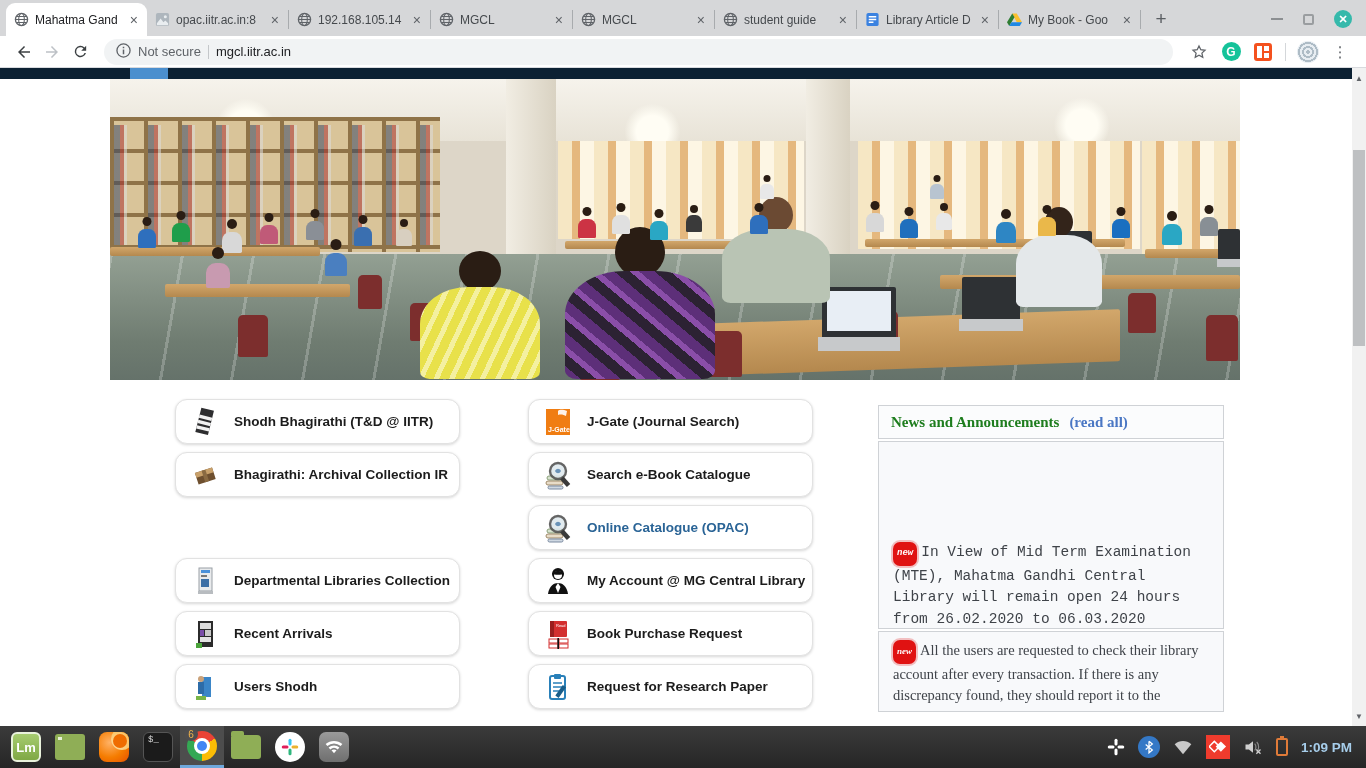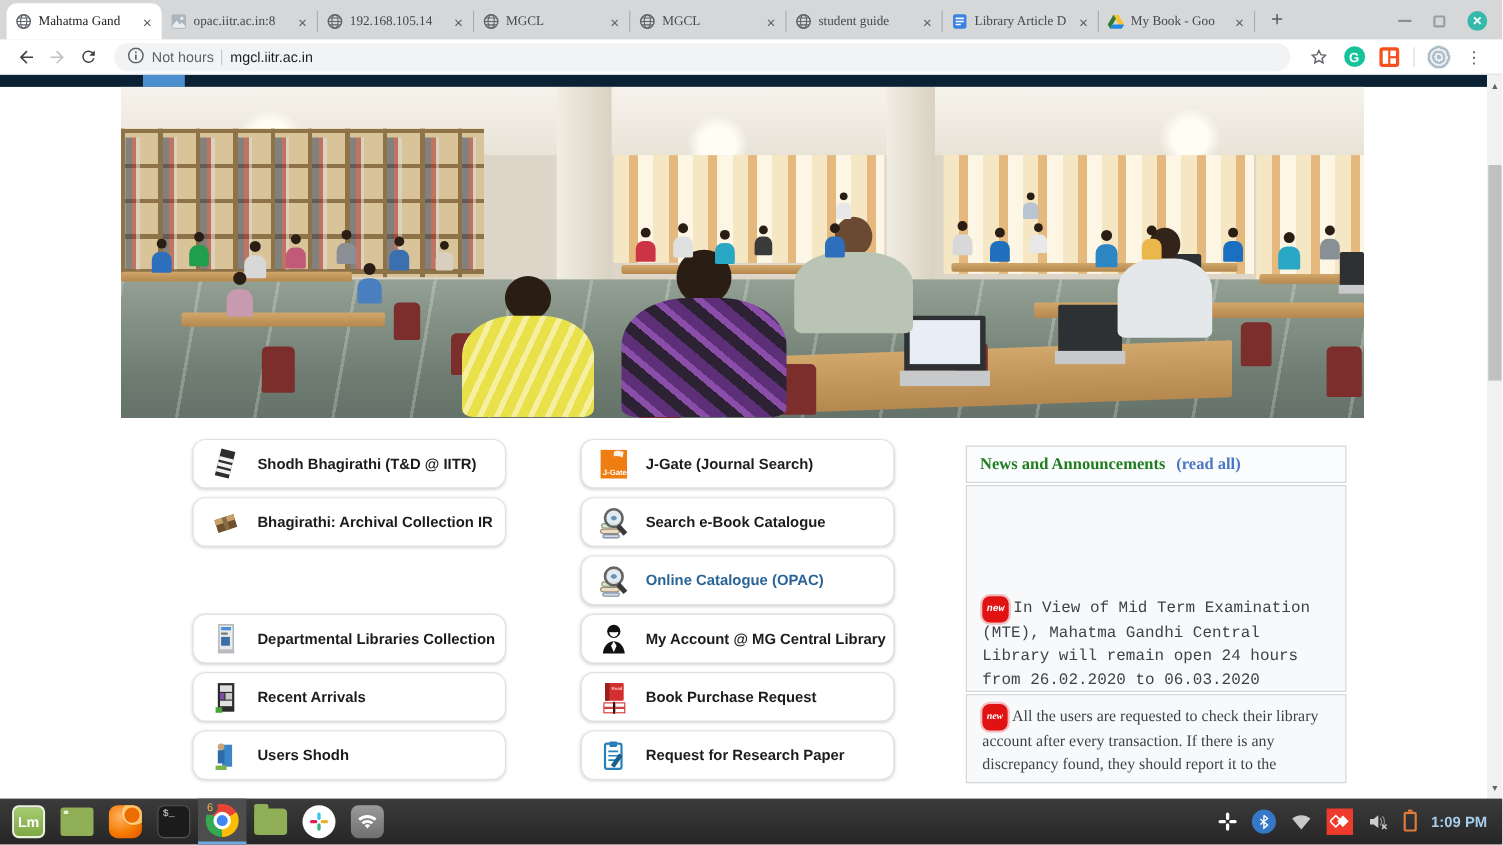--- a/index.html
+++ b/index.html
@@ -6,21 +6,21 @@
   *{box-sizing:border-box;}
   .screen{position:relative;width:1366px;height:768px;overflow:hidden;background:#fff;
           font-family:"Liberation Sans",sans-serif;}
 
   
   .tabstrip{position:absolute;top:0;left:0;width:1366px;height:36px;background:#d6d7d9;
             display:flex;align-items:flex-end;padding-left:6px;}
   .tab{width:141px;height:33px;display:flex;align-items:center;gap:6px;padding:0 7px;
        font-size:12px;color:#45494d;flex:0 0 auto;border-radius:9px 9px 0 0;}
   .tab.active{background:#fff;color:#202124;}
-  .tab .ttl{flex:1;white-space:nowrap;overflow:hidden;font-family:Liberation Serif, serif;}
+  .tab .ttl{flex:1;white-space:nowrap;overflow:hidden;}
   .tab .tclose{color:#5f6368;font-size:14px;line-height:14px;padding:0 2px;border-radius:50%;}
   .tabsep{width:1px;height:19px;background:#a8abae;margin:0 0 7px 0;flex:0 0 auto;}
   .fav{width:16px;height:16px;flex:0 0 auto;display:flex;align-items:center;justify-content:center;}
   .newtab{width:28px;height:28px;margin:0 0 3px 6px;display:flex;align-items:center;justify-content:center;
           font-size:19px;color:#5a5e62;}
   .wincontrols{margin-left:auto;display:flex;align-items:center;gap:20px;padding:0 14px 8px 8px;}
   .wc-min{width:12px;height:2px;background:#8c8f92;}
   .wc-max{width:11px;height:11px;border:2px solid #9a9da0;border-radius:2px;}
   .wc-close{width:18px;height:18px;border-radius:50%;background:#35b9ab;color:#fff;font-size:11px;
             display:flex;align-items:center;justify-content:center;font-weight:bold;}
@@ -284,21 +284,21 @@
         </svg>
     </span>
     <div class="omnibox">
       <span>
         <svg width="15" height="15" viewBox="0 0 16 16">
             <circle cx="8" cy="8" r="7" fill="none" stroke="#5f6368" stroke-width="1.4"></circle>
             <rect x="7.2" y="7" width="1.6" height="5" fill="#5f6368"></rect>
             <rect x="7.2" y="4" width="1.6" height="1.6" fill="#5f6368"></rect>
           </svg>
       </span>
-      <span>Not hours</span>
+      <span>Not secure</span>
       <span class="omni-div"></span>
       <span class="omni-url">mgcl.iitr.ac.in</span>
     </div>
     <span class="bar-ic">
       <svg width="18" height="18" viewBox="0 0 24 24">
           <path d="M12 4l2.4 5 5.6.7-4.1 3.8 1.1 5.5-5-2.8-5 2.8 1.1-5.5L4 9.7 9.6 9z" fill="none" stroke="#5f6368" stroke-width="1.7"></path>
         </svg>
     </span>
     <span class="bar-ic">
         <span class="gram">G</span>

